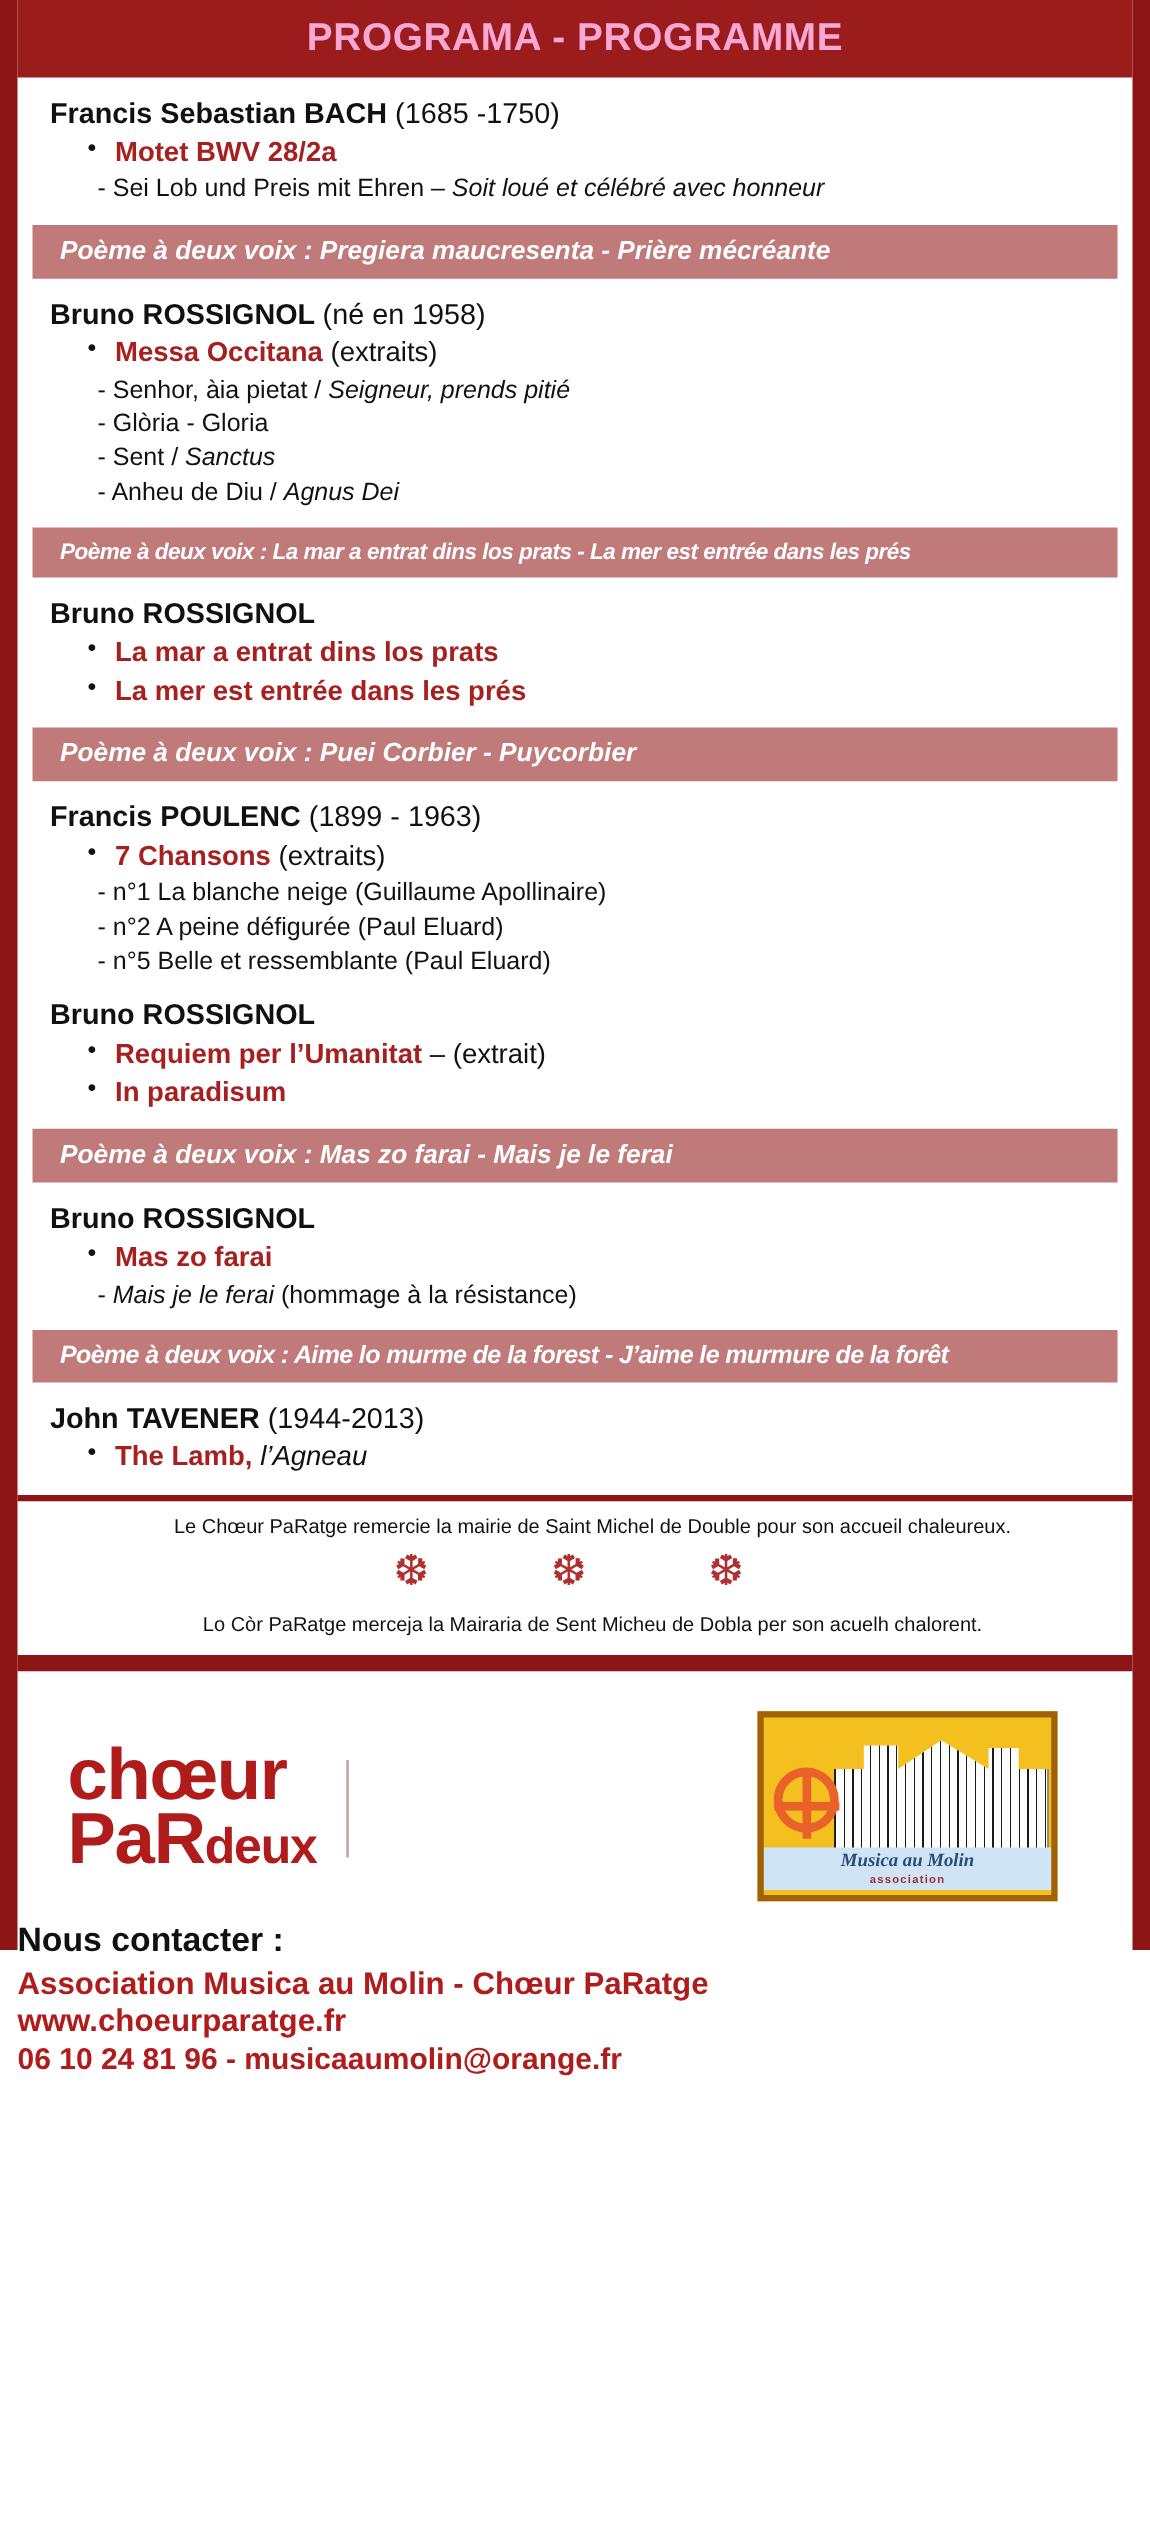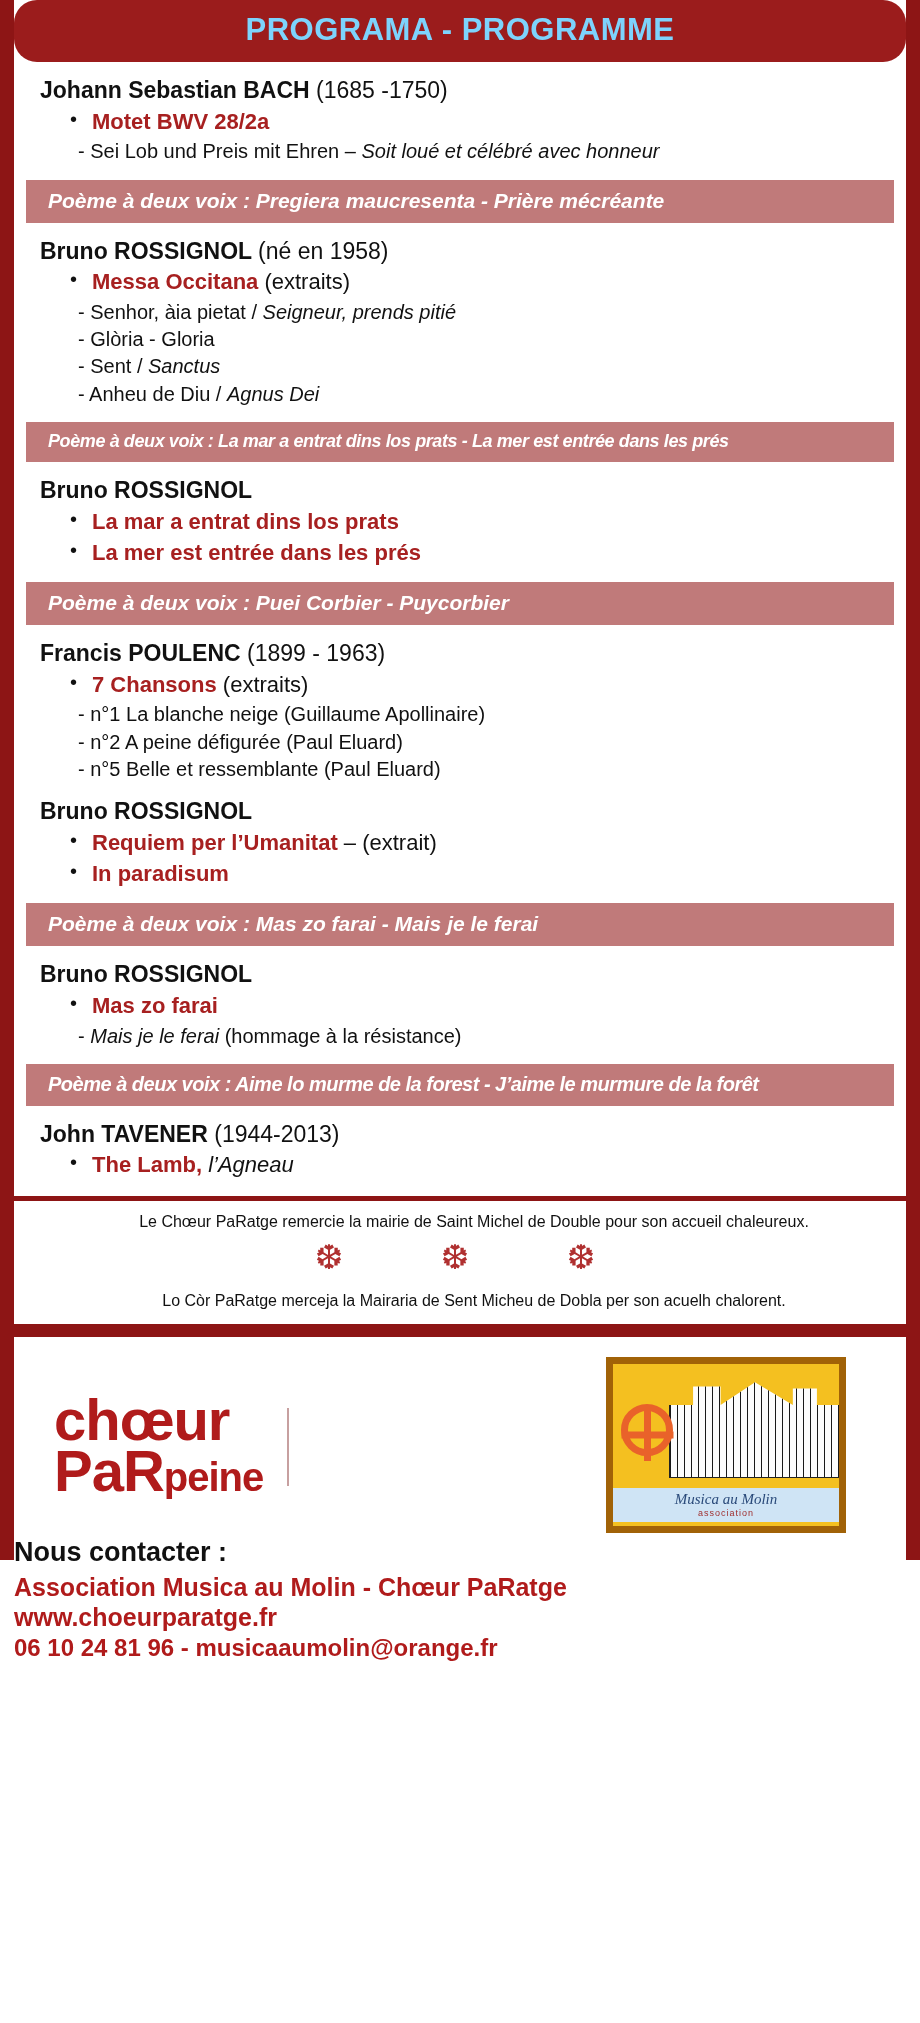--- a/index.html
+++ b/index.html
@@ -35,28 +35,27 @@
   .content {
     position: absolute;
     left: 14px;
     right: 14px;
     top: 0;
   }
 
   
   .title-banner {
     background: #9b1c1c;
-    color: #7dd3fc;
+    color: #f9a8d4;
     text-align: center;
     font-size: 31px;
     font-weight: bold;
     letter-spacing: 0.5px;
     padding: 12px 0 14px 0;
     font-family: "Liberation Sans", sans-serif;
-    border-radius: 23px;
   }
 
   .body-area {
     padding: 0 12px;
   }
 
   .composer {
     font-size: 23px;
     font-weight: bold;
     color: #111111;
@@ -194,25 +193,26 @@
     content: "";
     position: absolute;
     right: 0;
     top: 14px;
     bottom: 10px;
     width: 2px;
     background: #c7a0a0;
   }
   .molin-logo {
     width: 240px;
-    height: 176px;
+    height: 152px;
     background: #f4c020;
     position: relative;
     overflow: hidden;
-    border: 7px solid #a16207;
+    border: 5px solid #a16207;
+    font-weight: bold;
   }
   .molin-house {
     position: absolute;
     left: 56px;
     top: 10px;
     width: 172px;
     height: 104px;
     background:
       repeating-linear-gradient(90deg, #1a1a1a 0 1px, transparent 1px 7px),
       #fdfdfd;
@@ -289,21 +289,21 @@
   <div class="edge-bar left"></div>
   <div class="edge-bar right"></div>
 
   <div class="content">
 
     <div class="title-banner">PROGRAMA - PROGRAMME</div>
 
     <div class="body-area">
 
       <div class="composer">
-        <span>Johann Sebastian BACH</span>
+        <span>Francis Sebastian BACH</span>
         <span class="dates">(1685 -1750)</span>
       </div>
       <ul class="works">
         <li>
           <span class="work-title">Motet BWV 28/2a</span><span class="work-extra"></span>
         </li>
       </ul>
       <ul class="sub-list">
         <li><span>- Sei Lob und Preis mit Ehren – </span><span class="it">Soit loué et célébré avec honneur</span></li>
       </ul>
@@ -403,21 +403,21 @@
     <div class="snowflakes">❆ ❆ ❆</div>
     <div class="thanks">Lo Còr PaRatge merceja la Mairaria de Sent Micheu de Dobla per son acuelh chalorent.</div>
 
     <div class="thick-rule"></div>
 
     <div class="footer">
       <div class="logos">
 
         <div class="choeur-logo">
           <div class="l1">chœur</div>
-          <div class="l2"><span>PaR</span><span class="small">peine</span></div>
+          <div class="l2"><span>PaR</span><span class="small">deux</span></div>
         </div>
 
         <div class="molin-logo">
           <div class="molin-house"></div>
           <div class="molin-wheel"></div>
           <div class="molin-caption">
             <div class="mc1">Musica au Molin</div>
             <div class="mc2">association</div>
           </div>
         </div>

